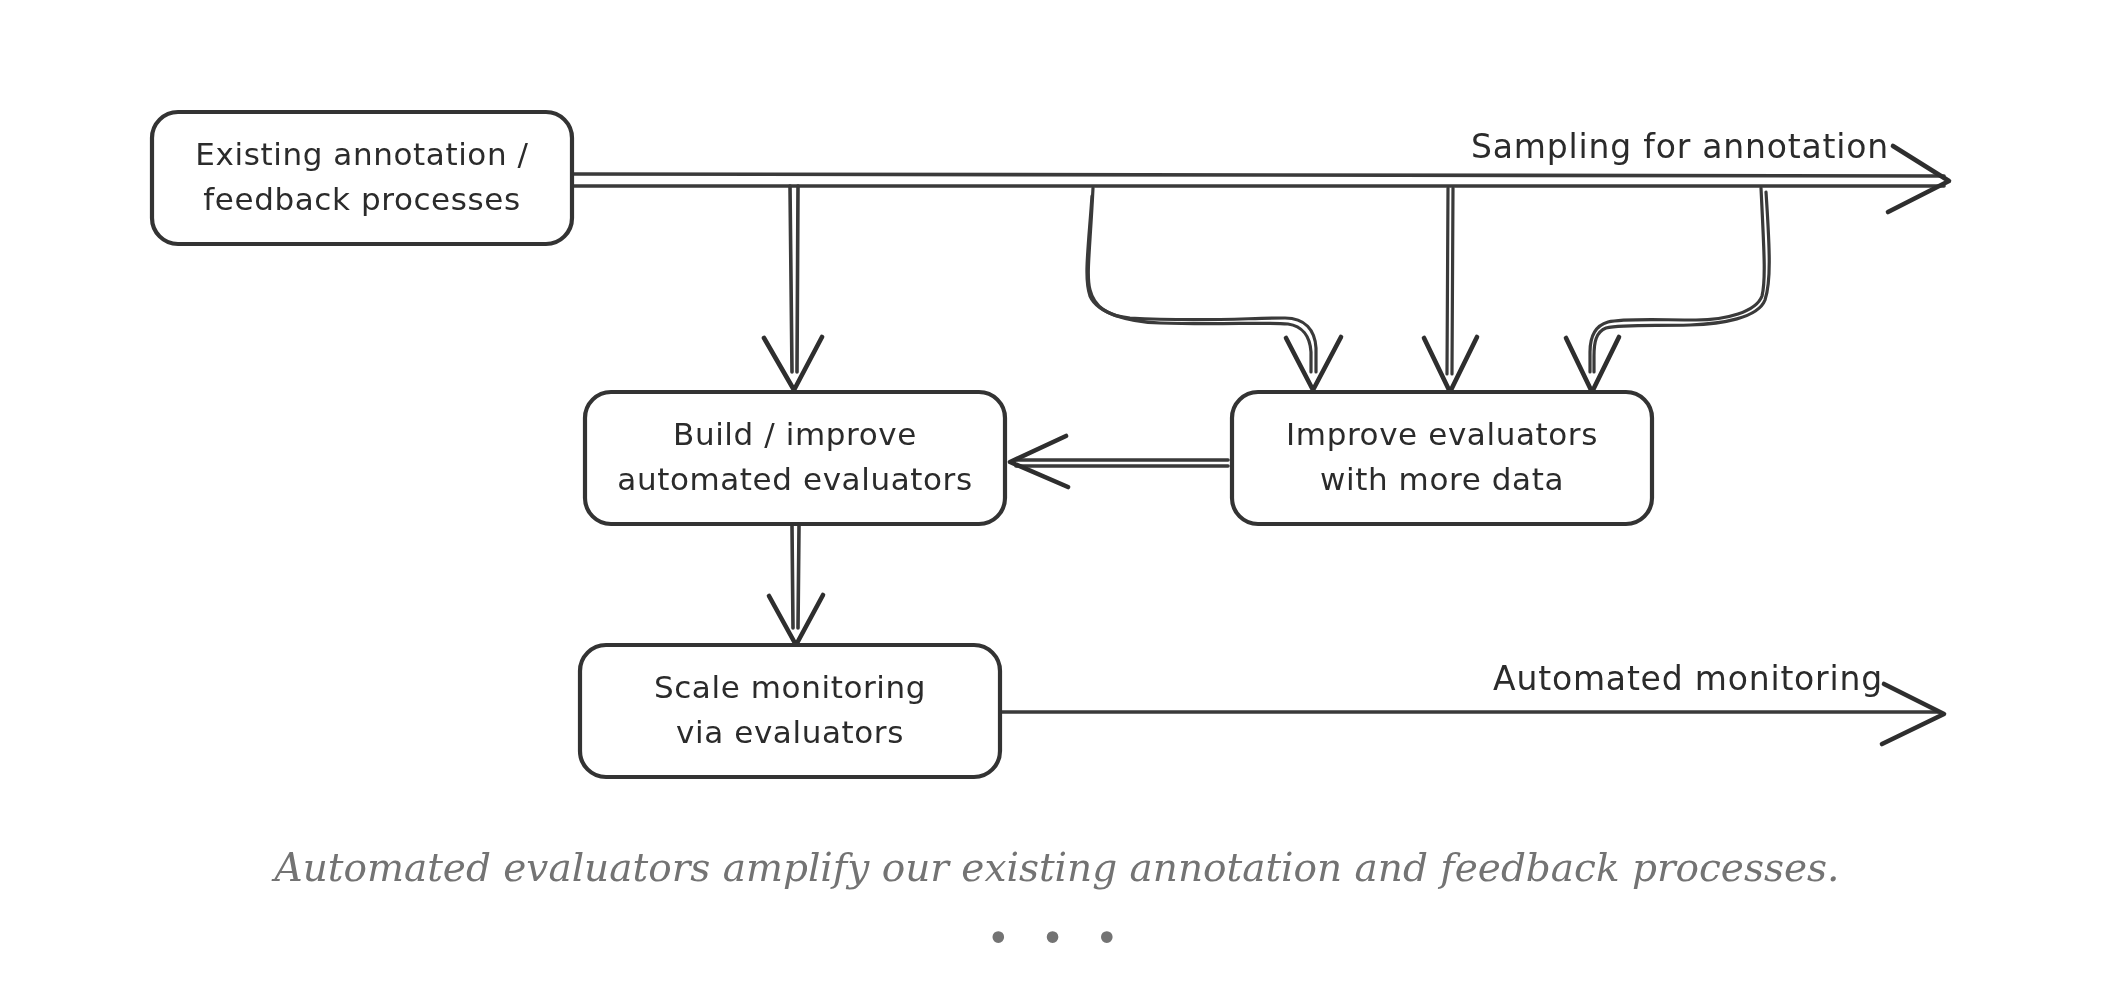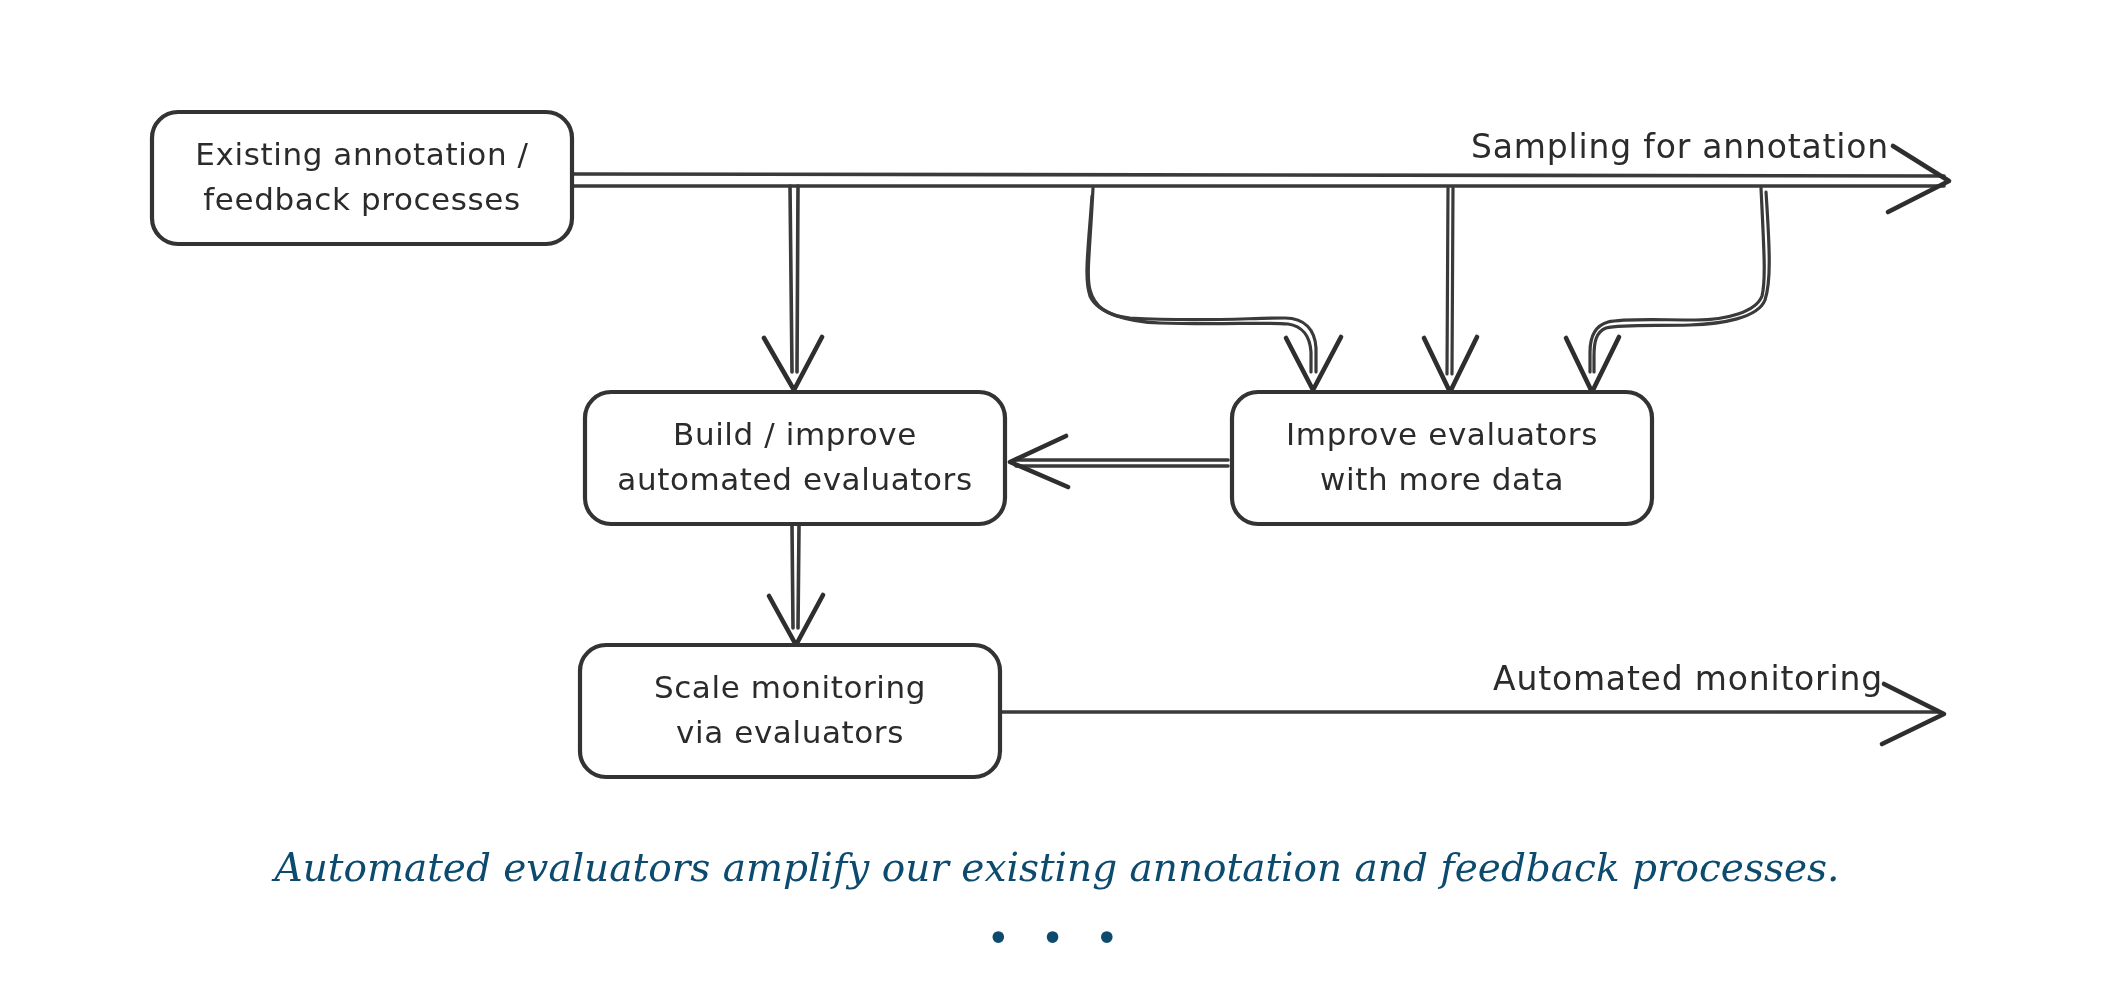--- a/index.html
+++ b/index.html
@@ -69,21 +69,21 @@
     letter-spacing: 0.8px;
   }
   .caption {
     position: absolute;
     left: 0;
     width: 2114px;
     text-align: center;
     font-family: "DejaVu Serif", serif;
     font-style: italic;
     font-size: 39px;
-    color: #0c4a6e;
+    color: #737373;
   }
   #caption-main { top: 845px; }
   #caption-ellipsis {
     top: 915px;
     font-size: 40px;
     letter-spacing: 9px;
     font-style: normal;
     font-family: "DejaVu Sans", sans-serif;
   }
 </style>

